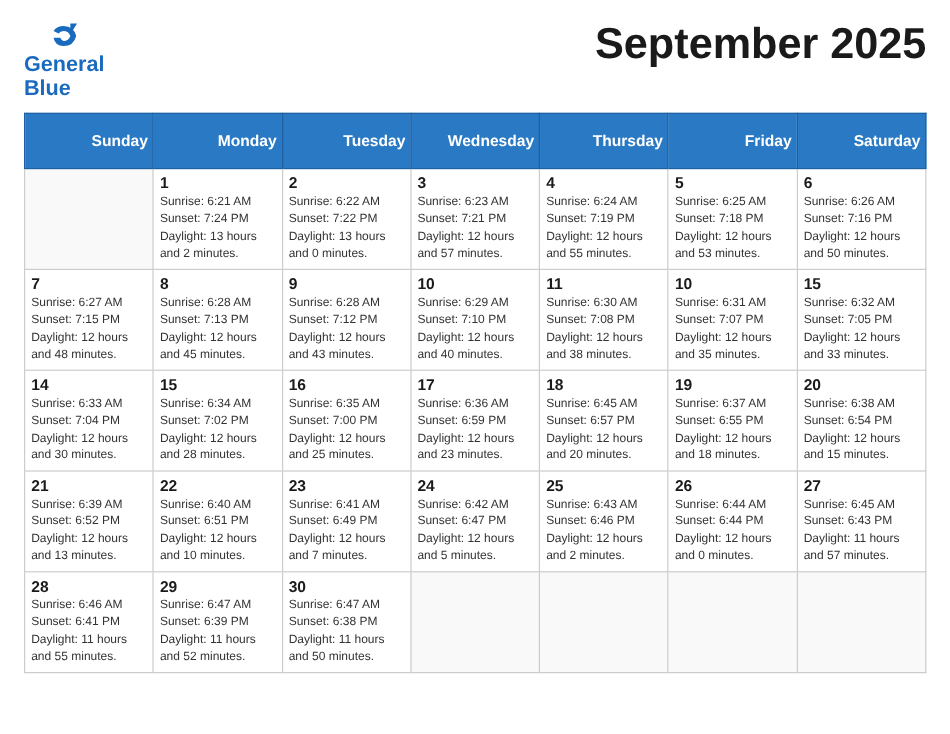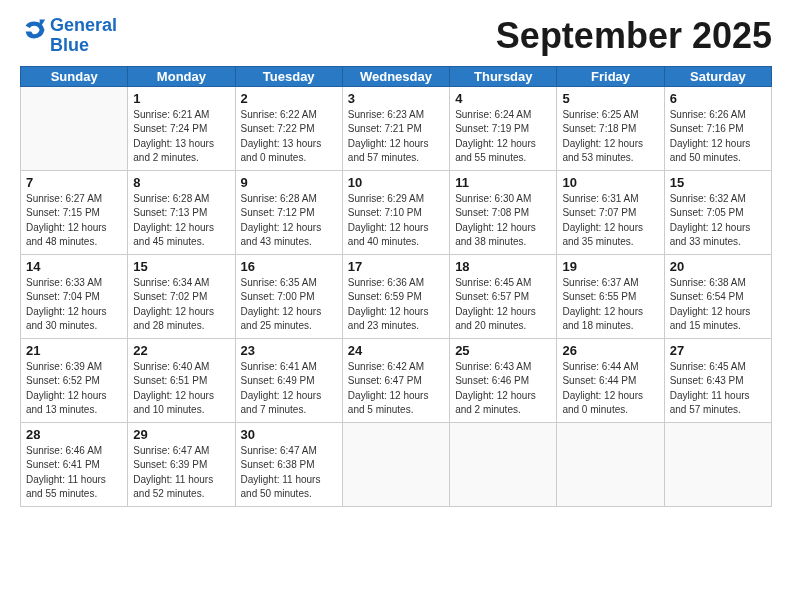--- a/index.html
+++ b/index.html
@@ -16,22 +16,23 @@
       background: #fff;
     }
     .header {
       display: flex;
       justify-content: space-between;
       align-items: flex-start;
       margin-bottom: 10px;
     }
     .logo {
       display: flex;
-      align-items: flex-start;
+      align-items: center;
       gap: 0;
+      flex-direction: column;
     }
     .logo-text {
       font-size: 18px;
       font-weight: bold;
       color: #1a1a1a;
       line-height: 1.1;
     }
     .logo-text span {
       color: #1a6bbf;
     }
@@ -57,22 +58,22 @@
     .calendar {
       width: 100%;
       border-collapse: collapse;
       border: 1px solid #bbb;
     }
     .calendar th {
       background: #2979c4;
       color: #fff;
       font-size: 13px;
       font-weight: bold;
-      padding: 2px 4px;
-      text-align: center;
+      padding: 15px 4px;
+      text-align: right;
       border: 1px solid #2060a0;
     }
     .calendar td {
       vertical-align: top;
       border: 1px solid #ccc;
       padding: 4px 5px;
       min-height: 80px;
       width: calc(100% / 7);
       font-size: 10.5px;
       color: #222;

